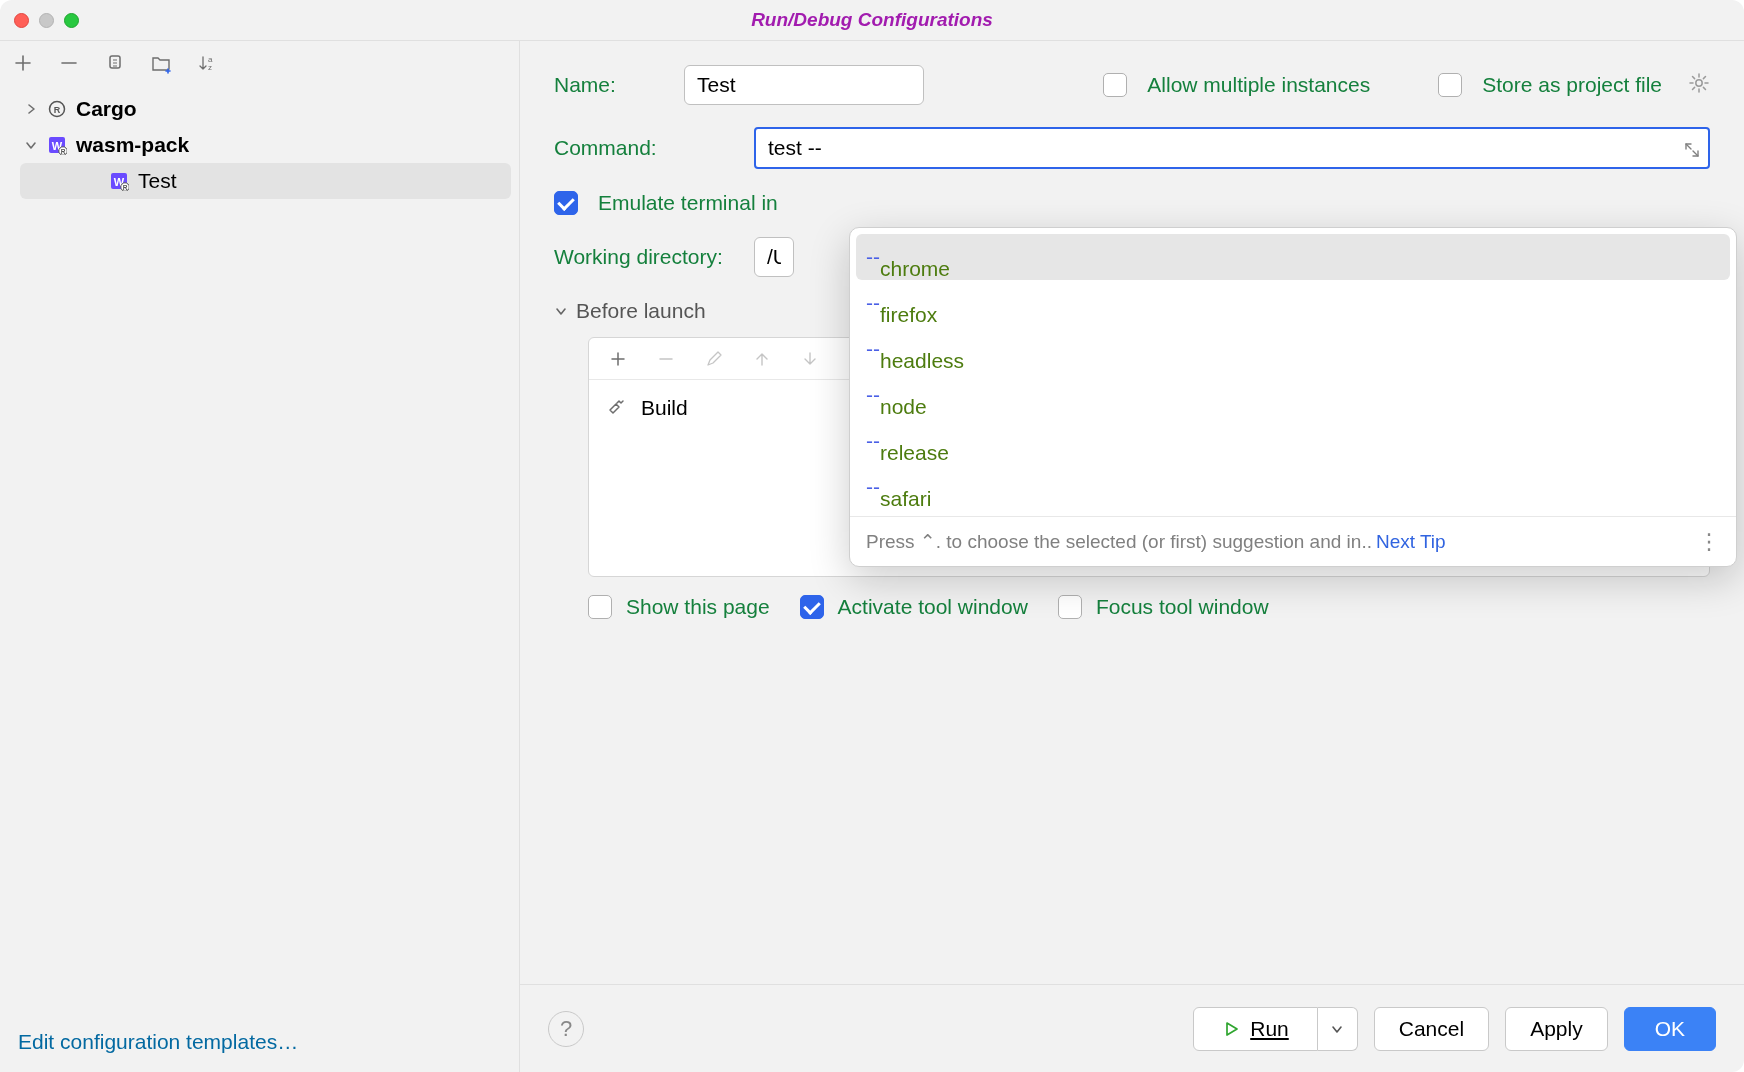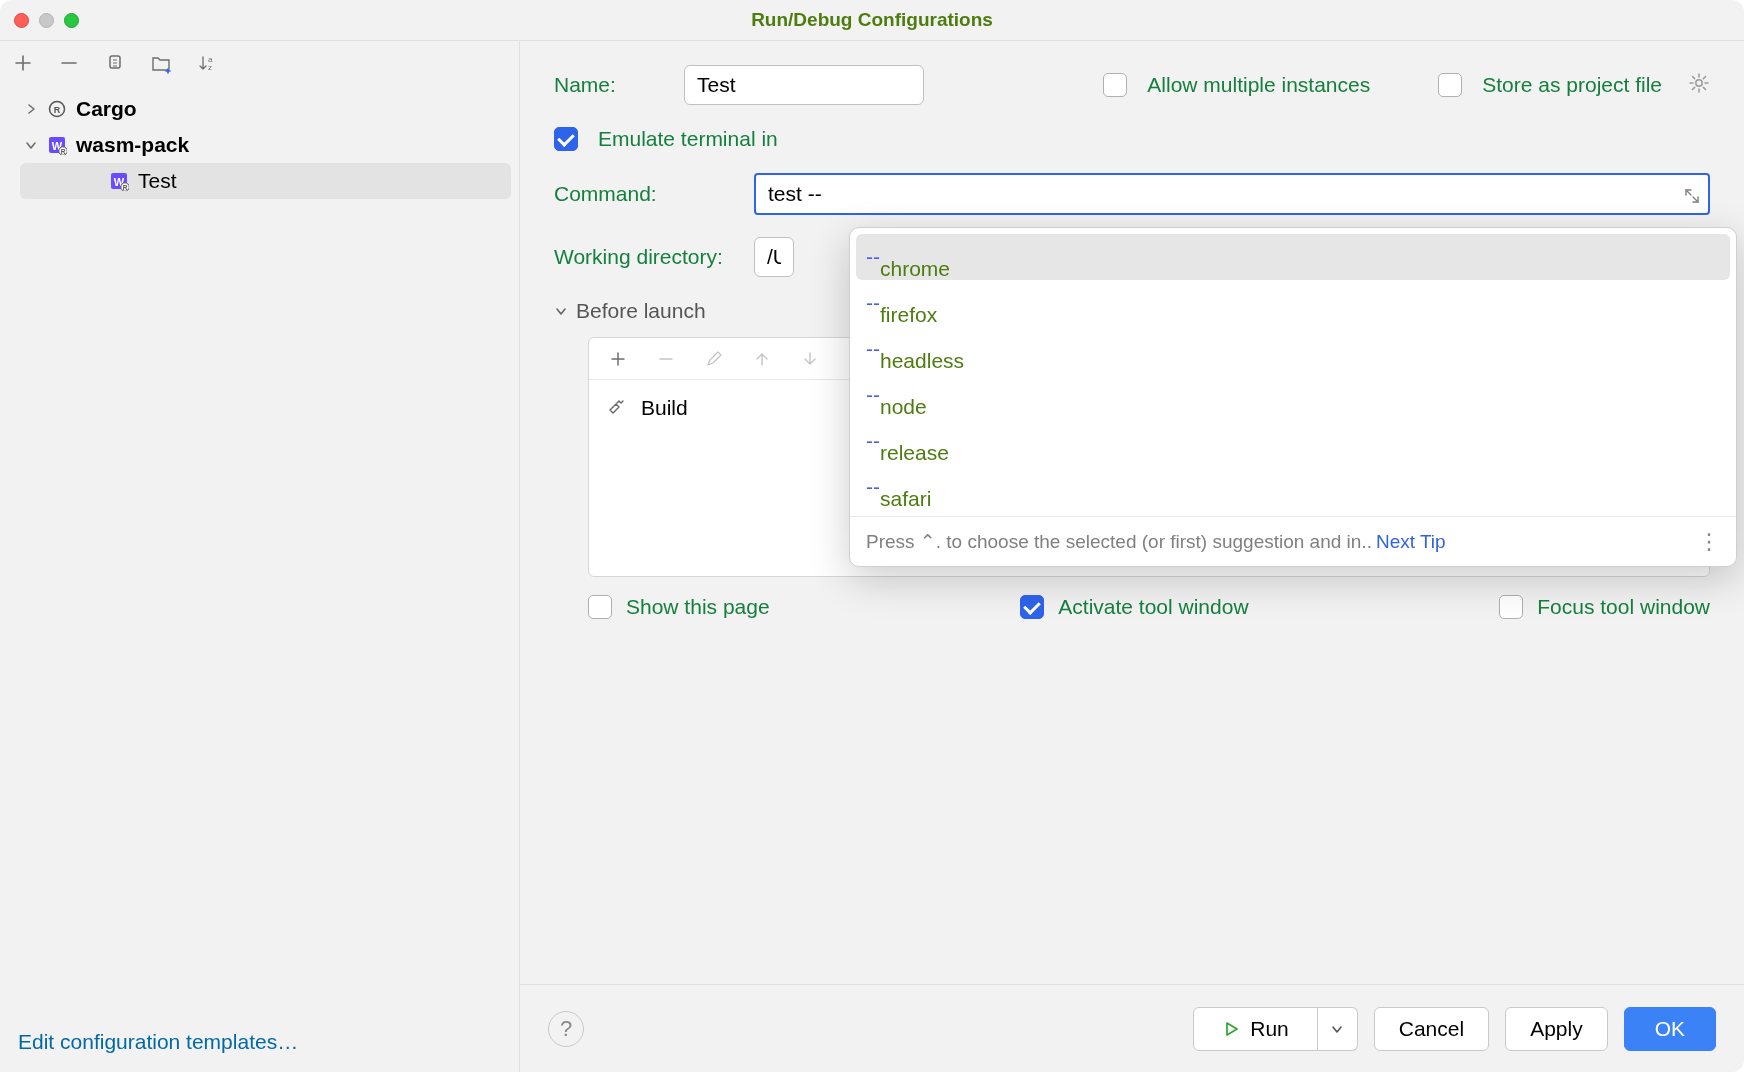--- a/index.html
+++ b/index.html
@@ -7,21 +7,21 @@
 
   .window { width: 100%; height: 100%; background: #f2f2f2; border-radius: 12px; display: flex; flex-direction: column; }
 
   
   .titlebar { height: 40px; display: flex; align-items: center; padding: 0 14px; position: relative; }
   .traffic { display: flex; gap: 10px; }
   .tl { width: 15px; height: 15px; border-radius: 50%; }
   .tl.red { background: #ff5f57; border: 1px solid #e24640; }
   .tl.yel { background: #c8c8c8; border: 1px solid #b3b3b3; }
   .tl.grn { background: #28c840; border: 1px solid #1fa52f; }
-  .titlebar .title { position: absolute; left: 50%; transform: translateX(-50%); font-weight: 700; font-size: 19px; color: #4d7c0f; }
+  .titlebar .title { position: absolute; left: 50%; transform: translateX(-50%); font-weight: 700; font-size: 19px; color: #a21caf; font-style: italic; }
 
   
   .content { flex: 1; display: flex; border-top: 1px solid #e0e0e0; }
 
   
   .sidebar { width: 520px; border-right: 1px solid #e0e0e0; display: flex; flex-direction: column; background: #f2f2f2; }
   .sidebar-toolbar { height: 44px; display: flex; align-items: center; padding: 0 10px; gap: 20px; }
   .icon-btn { width: 26px; height: 26px; display: inline-flex; align-items: center; justify-content: center; color: #6e6e6e; cursor: default; }
   .tree { flex: 1; padding: 6px 8px 6px 20px; }
   .tree-row { display: flex; align-items: center; height: 36px; gap: 8px; font-size: 21px; border-radius: 6px; padding-left: 4px; }
@@ -52,32 +52,32 @@
   .chk.checked { background: #2e64ea; border-color: #2e64ea; }
   .chk.checked::after { content: ""; width: 7px; height: 12px; border: solid #fff; border-width: 0 3px 3px 0; transform: rotate(45deg) translate(-1px,-1px); }
   .gear-ic { color: #9a9a9a; margin-left: 6px; }
   .cmd-label { width: 180px; }
   .wd-label { width: 180px; }
   .section-title { display: flex; align-items: center; gap: 8px; color: #555; font-size: 21px; margin-top: 8px; margin-bottom: 14px; font-weight: 500; }
   .bl-box { border: 1px solid #d6d6d6; border-radius: 6px; background: #fff; margin-left: 34px; width: calc(100% - 34px); height: 240px; display: flex; flex-direction: column; }
   .bl-toolbar { height: 42px; border-bottom: 1px solid #e8e8e8; display: flex; align-items: center; gap: 22px; padding: 0 16px; }
   .bl-body { flex: 1; padding: 10px; }
   .bl-item { display: flex; align-items: center; gap: 14px; height: 36px; padding: 0 6px; }
-  .run-options { display: flex; align-items: center; justify-content: space-between; gap: 46px; padding: 18px 0 0 34px; }
+  .run-options { display: flex; align-items: center; justify-content: flex-start; gap: 30px; padding: 18px 0 0 34px; }
   .run-opt { display: flex; align-items: center; gap: 14px; }
 
   
   .bottom { height: 88px; border-top: 1px solid #e0e0e0; display: flex; align-items: center; padding: 0 28px; gap: 16px; }
   .help-ic { width: 36px; height: 36px; border: 1px solid #c9c9c9; border-radius: 50%; display: flex; align-items: center; justify-content: center; color: #888; font-size: 22px; }
   .btn { height: 44px; border: 1px solid #c9c9c9; border-radius: 6px; background: #fff; padding: 0 24px; font-size: 21px; display: inline-flex; align-items: center; gap: 10px; }
   .btn.primary { background: #3b82f6; color: #fff; border-color: #3b82f6; }
   .btn.run { padding: 0 28px; }
   .btn.dd { width: 40px; padding: 0; justify-content: center; }
   .btn.ok { padding: 0 30px; }
-  .run-group { display: flex; }
+  .run-group { display: flex; text-decoration: underline; }
 
   
   .popup { position: absolute; left: 849px; top: 227px; width: 888px; background: #fff; border: 1px solid #cfcfcf; border-radius: 10px; box-shadow: 0 12px 40px rgba(0,0,0,0.2); overflow: hidden; z-index: 100; }
   .popup-list { padding: 6px; }
   .popup-item { height: 46px; display: flex; align-items: center; padding: 0 10px; border-radius: 6px; font-size: 21px; }
   .popup-item.selected { background: #e6e6e6; }
   .popup-item .dash { color: #4a5fe6; }
   .popup-item .term { color: #4d7c0f; margin-top: 23px; }
   .popup-foot { border-top: 1px solid #e8e8e8; height: 50px; display: flex; align-items: center; padding: 0 16px; color: #808080; font-size: 19px; }
   .popup-foot .hint { flex: 1; white-space: nowrap; overflow: hidden; text-overflow: ellipsis; }
@@ -197,35 +197,35 @@
           <span class="label">Store as project file</span>
           <span class="gear-ic">
             <svg width="22" height="22" viewBox="0 0 22 22">
                 <circle cx="11" cy="11" r="3.2" fill="none" stroke="currentColor" stroke-width="1.5"></circle>
                 <path d="M11 2v3M11 17v3M2 11h3M17 11h3M4.5 4.5l2.1 2.1M15.4 15.4l2.1 2.1M4.5 17.5l2.1-2.1M15.4 6.6l2.1-2.1" stroke="currentColor" stroke-width="1.5" stroke-linecap="round"></path>
               </svg>
           </span>
         </div>
 
         <div class="row">
-          <div class="chk checked"></div>
-          <span class="label">Emulate terminal in</span>
-        </div>
-
-        <div class="row">
           <span class="label cmd-label">Command:</span>
           <div class="cmd-wrap">
             <input class="text-input cmd" value="test --" style="">
             <span class="expand-ic">
               <svg width="16" height="16" viewBox="0 0 16 16">
                   <path d="M2 7V2h5M14 9v5H9" fill="none" stroke="currentColor" stroke-width="1.4" stroke-linecap="round" stroke-linejoin="round"></path>
                   <path d="M2 2l5 5M14 14l-5-5" stroke="currentColor" stroke-width="1.4" stroke-linecap="round"></path>
                 </svg>
             </span>
           </div>
+        </div>
+
+        <div class="row">
+          <div class="chk checked"></div>
+          <span class="label">Emulate terminal in</span>
         </div>
 
         <div class="row">
           <span class="label wd-label">Working directory:</span>
           <input class="text-input wd" style="width: 40px; flex: 0 0 auto;" value="/U">
         </div>
 
         <div class="section-title">
           <span class="chevron">
             <svg width="12" height="12" viewBox="0 0 12 12">

